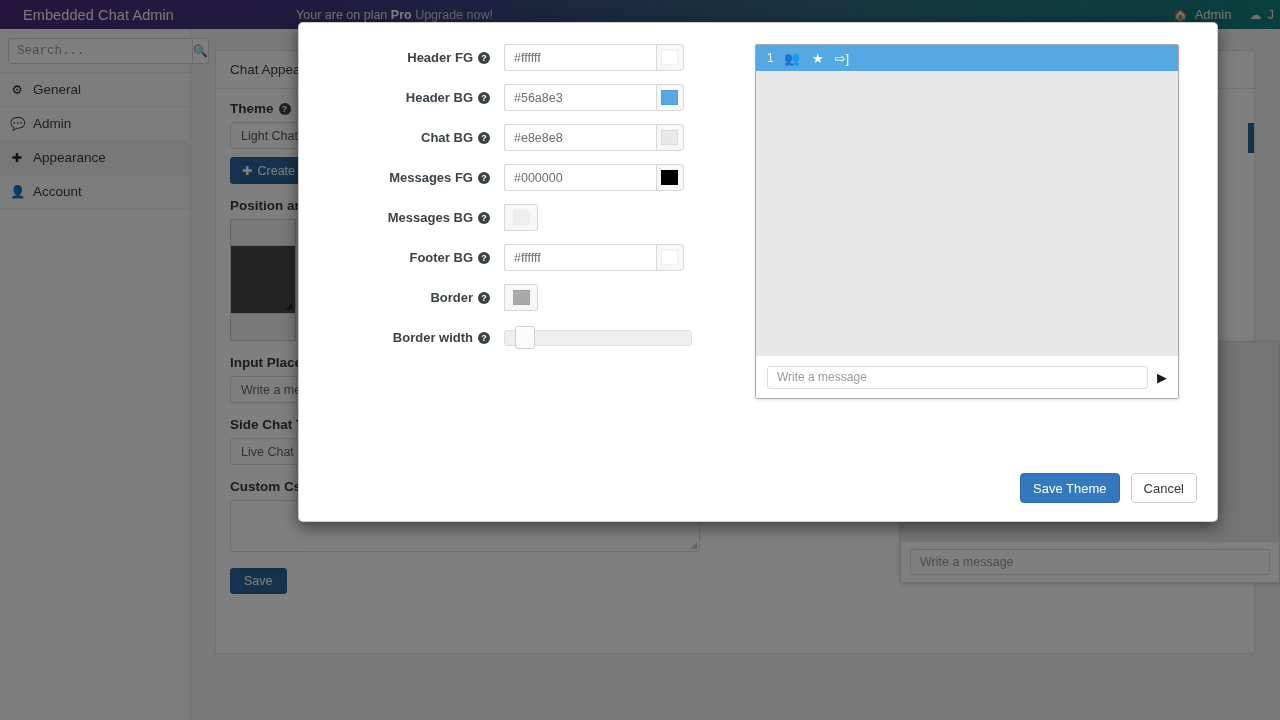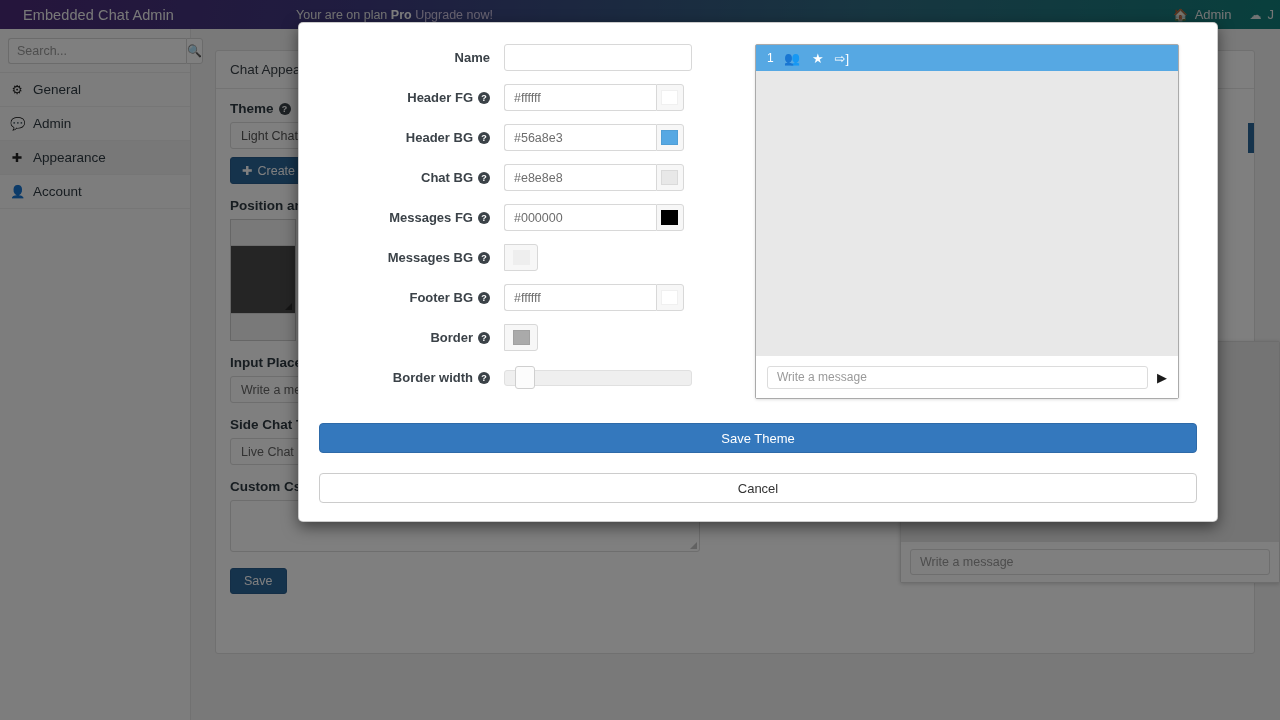--- a/index.html
+++ b/index.html
@@ -37,21 +37,21 @@
     background: #fbfbfb;
     border-right: 1px solid #e2e2e2;
   }
   .search-row { padding: 9px 8px 8px 8px; }
   .search-wrap { display: flex; height: 26px; }
   .search-input {
     flex: 1; border: 1px solid #d6d6d6; border-right: none;
     border-radius: 3px 0 0 3px;
     font-size: 12.5px; color: #555; padding: 0 8px;
     background: #fff; outline: none;
-    font-family: Liberation Sans, sans-serif;
+    font-family: Liberation Mono, monospace;
   }
   .search-input::placeholder { color: #9b9b9b; }
   .search-btn {
     width: 30px; border: 1px solid #d6d6d6; background: #fff;
     border-radius: 0 3px 3px 0; cursor: pointer;
     display: flex; align-items: center; justify-content: center;
     font-size: 12px; color: #333;
   }
   .side-list { border-top: 1px solid #eaeaea; }
   .side-item {
@@ -212,21 +212,21 @@
     gap: 9px; padding: 0 11px;
   }
   .pv-input {
     flex: 1; height: 23px; border: 1px solid #dcdcdc; border-radius: 3px;
     background: #fff; font-size: 12px; color: #9a9a9a;
     display: flex; align-items: center; padding: 0 9px;
   }
   .pv-send { font-size: 13px; color: #1a1a1a; cursor: pointer; }
 
   .modal-foot {
-    padding: 0 20px 18px 20px; display: flex; gap: 20px; flex-direction: column;
+    padding: 0 20px 18px 20px; display: flex; justify-content: flex-end; gap: 11px;
   }
   .btn {
     font-size: 13px; border-radius: 4px; height: 30px; padding: 0 12px;
     cursor: pointer; font-family: "Liberation Sans", sans-serif;
   }
   .btn-primary { background: #3478bd; color: #fff; border: 1px solid #2e6aa8; }
   .btn-default { background: #fff; color: #333; border: 1px solid #ccc; }
 </style>
 </head>
 <body>
@@ -344,26 +344,20 @@
   </div>
 </div>
 
 <div class="overlay"></div>
 
 <div class="modal">
 
   <div class="modal-body">
     <div class="form-col">
 
-      <div class="form-row">
-        <div class="lbl">Name</div>
-        <div class="ctrl">
-          <input class="inp" value="" style="">
-        </div>
-      </div>
 
       <div class="form-row">
         <div class="lbl">
           <span>Header FG</span>
           <span class="qmark">?</span>
         </div>
         <div class="ctrl color-group">
           <input class="inp" value="#ffffff" style="">
           <div class="swatch-btn">
             <span class="swatch" style="background:#ffffff"></span>

